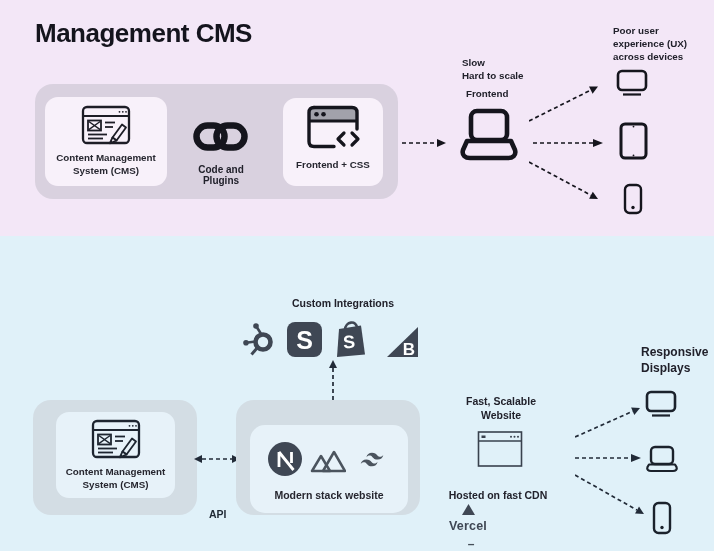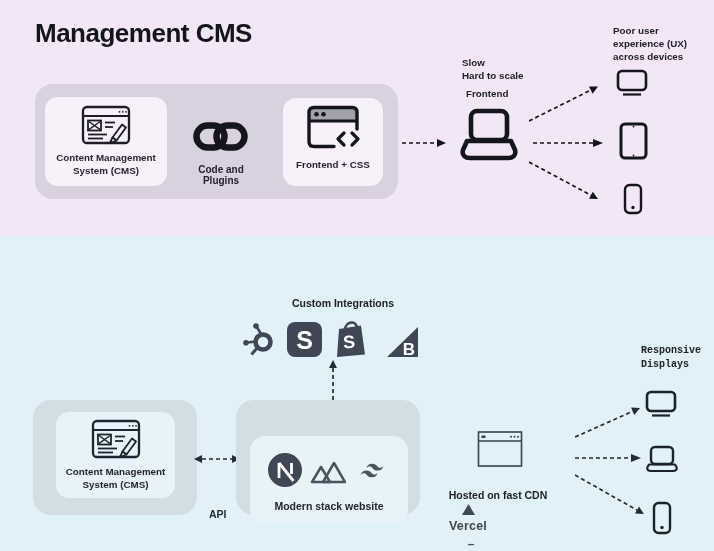--- a/index.html
+++ b/index.html
@@ -185,37 +185,38 @@
   </div>
 
   <svg class="abs" style="left:194px;top:454px;" width="46" height="10">
     <line x1="8" y1="5" x2="38" y2="5" stroke="#222b38" stroke-width="1.7" stroke-dasharray="4 3"></line>
     <polygon points="8,1 0,5 8,9" fill="#222b38"></polygon>
     <polygon points="38,1 46,5 38,9" fill="#222b38"></polygon>
   </svg>
   <div class="abs api-label" style="left:209px;top:468px;">API</div>
 
   <div class="abs group blue" style="left:236px;top:400px;width:184px;height:115px;"></div>
-  <div class="abs card blue" style="left:250px;top:436px;width:158px;height:88px;border-radius:15px;">
+  <div class="abs card blue" style="left:250px;top:425px;width:158px;height:88px;border-radius:15px;">
     <div style="display:flex;align-items:center;gap:6px;margin-top:15px;">
       <svg width="38" height="38" viewBox="0 0 38 38">
         <circle cx="19" cy="19" r="17" fill="#3f4754"></circle>
         <path d="M13 27 V12 M13 12 L27.5 30 M25.5 12 V23" fill="none" stroke="#ffffff" stroke-width="2.8"></path>
       </svg>
       <svg width="36" height="30" viewBox="0 0 36 30">
         <path d="M13 27 L24 8 L35 27 Z" fill="none" stroke="#4b545e" stroke-width="2.5" stroke-linejoin="round"></path>
         <path d="M2 27 L11 12 L20 27 Z" fill="none" stroke="#4b545e" stroke-width="2.5" stroke-linejoin="round"></path>
       </svg>
       <svg width="40" height="25" viewBox="0 0 24 24">
         <path d="M12 5.5 c-2.9 0 -4.7 1.45 -5.4 4.35 1.1 -1.45 2.35 -2 3.8 -1.6 .83 .2 1.42 .8 2.08 1.47 1.07 1.08 2.3 2.33 4.98 2.33 2.9 0 4.7 -1.45 5.4 -4.35 -1.1 1.45 -2.35 2 -3.8 1.6 -.83 -.2 -1.42 -.8 -2.08 -1.47 C15.9 6.75 14.68 5.5 12 5.5 z M6.55 12 c-2.9 0 -4.7 1.45 -5.4 4.35 1.1 -1.45 2.35 -2 3.8 -1.6 .83 .2 1.42 .8 2.08 1.47 1.07 1.08 2.3 2.33 4.98 2.33 2.9 0 4.7 -1.45 5.4 -4.35 -1.1 1.45 -2.35 2 -3.8 1.6 -.83 -.2 -1.42 -.8 -2.08 -1.47 C10.45 13.25 9.23 12 6.55 12 z" fill="#4b545e"></path>
       </svg>
     </div>
     <div class="card-label" style="margin-top:11px;width:140px;font-size:10.5px;">Modern stack website</div>
   </div>
 
+  <div class="abs note center" style="left:459px;top:394px;width:84px;font-size:10.5px;">Fast, Scalable Website</div>
   <svg class="abs" style="left:477px;top:428px;" width="46" height="42" viewBox="0 0 46 42">
     <rect x="1.5" y="4" width="43" height="34" fill="none" stroke="#39424e" stroke-width="1.6"></rect>
     <line x1="1.5" y1="13" x2="44.5" y2="13" stroke="#39424e" stroke-width="1.6"></line>
     <rect x="4.5" y="7.5" width="4" height="2.5" fill="#39424e"></rect>
     <circle cx="34" cy="8.7" r="1" fill="#39424e"></circle>
       <circle cx="37.5" cy="8.7" r="1" fill="#39424e"></circle>
       <circle cx="41" cy="8.7" r="1" fill="#39424e"></circle>
   </svg>
   <div class="abs note center" style="left:448px;top:488px;width:100px;font-size:10.5px;font-weight:700;">Hosted on fast CDN</div>
 
@@ -241,21 +242,21 @@
   </svg>
   <svg class="abs" style="left:575px;top:453px;" width="66" height="10">
     <line x1="0" y1="5" x2="56" y2="5" stroke="#222b38" stroke-width="1.7" stroke-dasharray="4 3"></line>
     <polygon points="56,1 66,5 56,9" fill="#222b38"></polygon>
   </svg>
   <svg class="abs" style="left:575px;top:471px;" width="70" height="48">
     <line x1="0" y1="4" x2="62" y2="39.1" stroke="#222b38" stroke-width="1.7" stroke-dasharray="4 3"></line>
     <polygon points="69,43 60,42.6 64,35.6" fill="#222b38"></polygon>
   </svg>
 
-  <div class="abs note" style="left:641px;top:344px;width:62px;font-size:10px;font-family:Liberation Mono, monospace;">Responsive Displays</div>
+  <div class="abs note" style="left:641px;top:344px;width:62px;font-size:12px;">Responsive Displays</div>
 
   <svg class="abs" style="left:645px;top:390px;" width="32" height="28" viewBox="0 0 32 28">
     <rect x="2" y="2" width="28" height="19" rx="4" fill="none" stroke="#1b222c" stroke-width="2.6"></rect>
     <line x1="7" y1="25.5" x2="25" y2="25.5" stroke="#1b222c" stroke-width="2.2"></line>
   </svg>
   <svg class="abs" style="left:644px;top:445px;" width="36" height="28" viewBox="0 0 36 28">
     <rect x="7" y="2" width="22" height="17" rx="4" fill="none" stroke="#1b222c" stroke-width="2.4"></rect>
     <path d="M5 19.5 H31 L32.5 22 C33.5 24.5 31.5 26 29 26 H7 C4.5 26 2.5 24.5 3.5 22 Z" fill="none" stroke="#1b222c" stroke-width="2.2" stroke-linejoin="round"></path>
   </svg>
   <svg class="abs" style="left:652px;top:501px;" width="20" height="34" viewBox="0 0 20 34">

